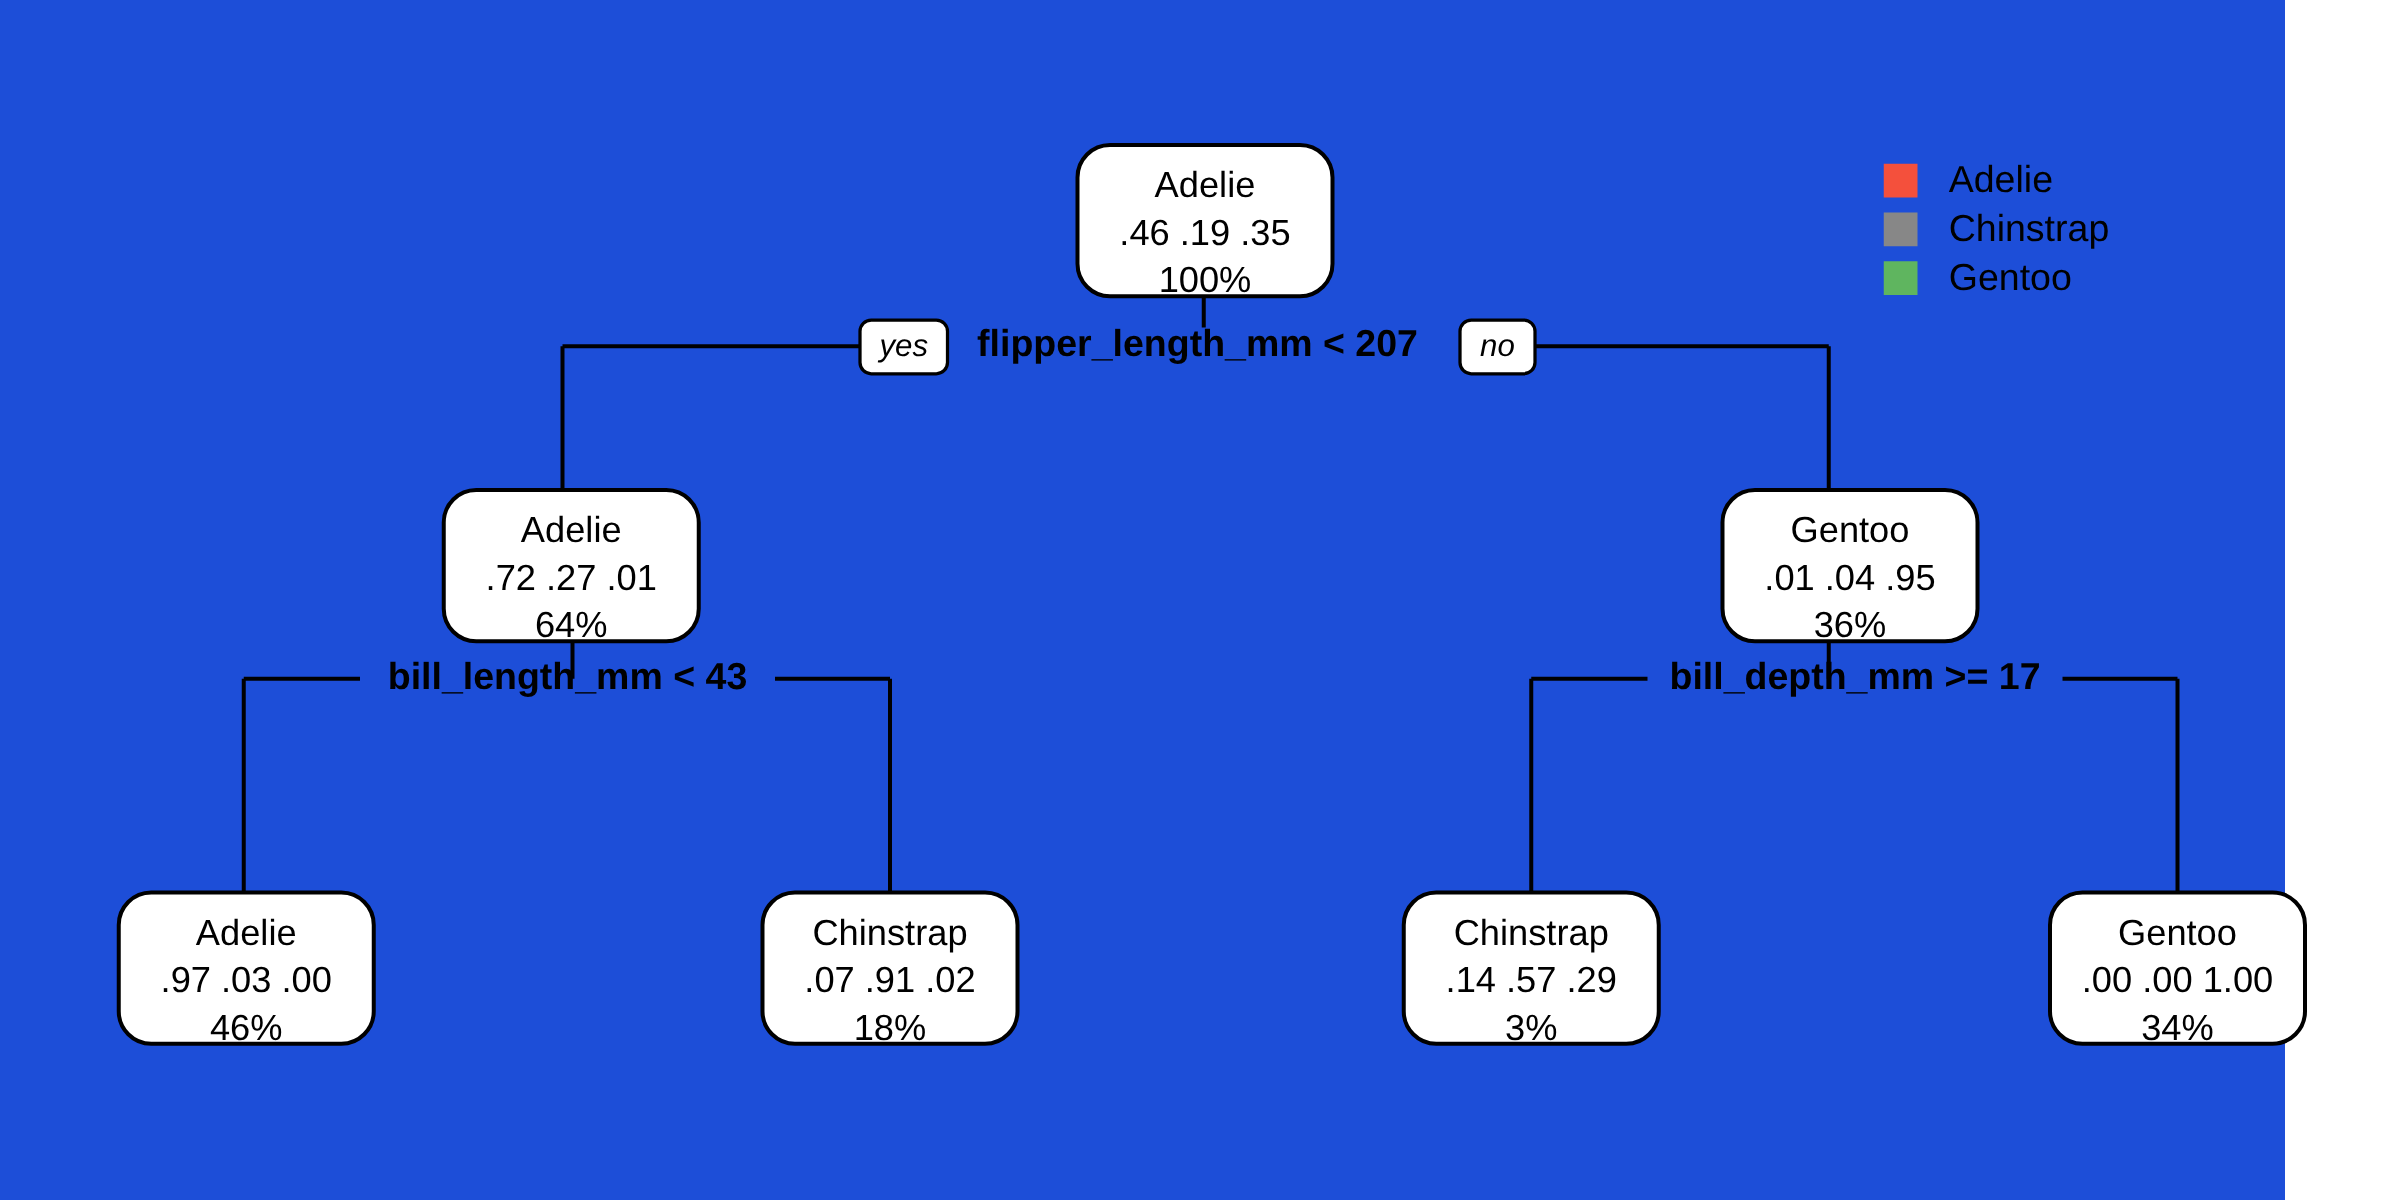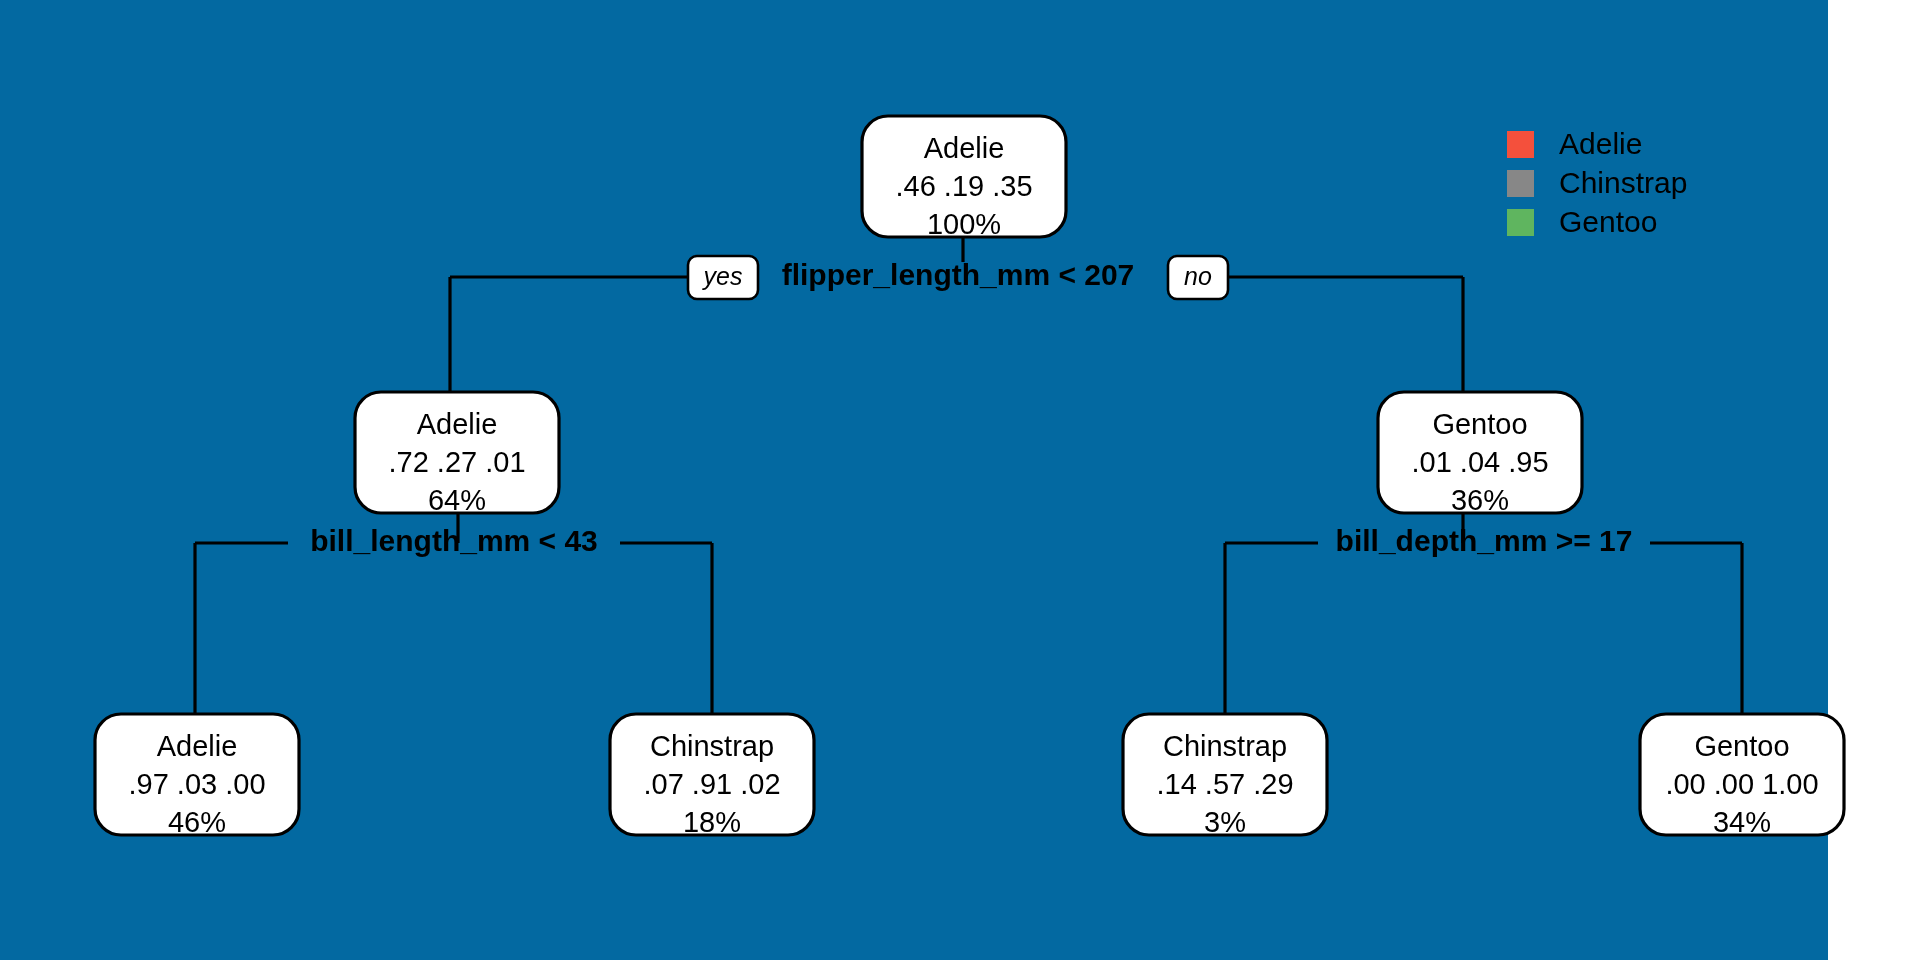--- a/index.html
+++ b/index.html
@@ -11,21 +11,21 @@
   body {
     width: 1920px;
     height: 960px;
     overflow: hidden;
     font-family: "Liberation Sans", sans-serif;
   }
   #tree-canvas {
     position: relative;
     width: 1828px;
     height: 960px;
-    background: #0369a1;
+    background: #1d4ed8;
   }
   svg.tree-svg {
     position: absolute;
     left: 0;
     top: 0;
     width: 1920px;
     height: 960px;
     display: block;
   }
   .node-box {

